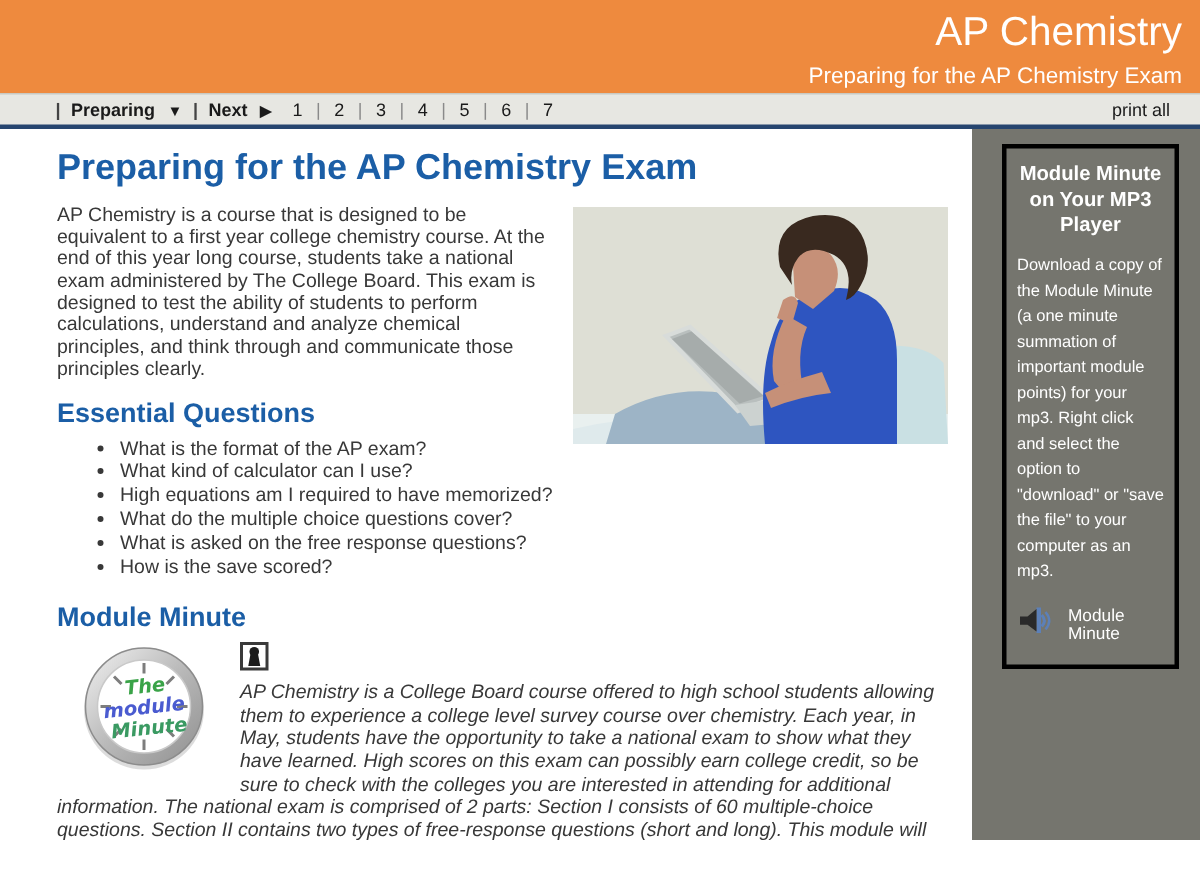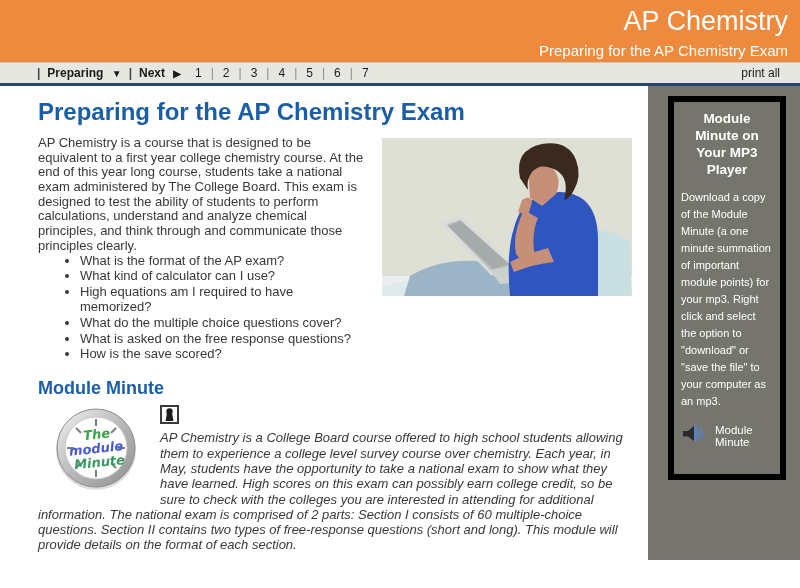--- a/index.html
+++ b/index.html
@@ -39,21 +39,21 @@
   ul.question-list li { margin-bottom:1px; }
   .mm-heading { margin:12px 0 6px 0; }
   .mm-block { overflow:visible; }
   .clock-wrap { float:left; margin:2px 22px 4px 16px; }
   .audio-icon-box { width:19px; height:19px; border:2px solid #3a3a3a; background:#fff;
                     display:flex; align-items:center; justify-content:center; margin:2px 0 6px 0; }
   .mm-text { font-size:13px; font-style:italic; line-height:1.18; color:#383838; }
   .wte-heading { margin:10px 0 5px 0; clear:both; }
 
   
-  .sidebar-box { border:6px solid #000000; padding:9px 7px 24px 7px; color:#fff; }
+  .sidebar-box { border:3px solid #000000; padding:9px 7px 12px 7px; color:#fff; }
   .sidebar-heading { font-size:13.5px; font-weight:700; text-align:center; line-height:1.25; margin-bottom:10px; }
   .sidebar-body { font-size:11px; line-height:1.55; }
   .sidebar-audio-row { display:flex; align-items:flex-end; margin-top:12px; }
   .sidebar-audio-label { font-size:11.5px; margin-left:10px; padding-bottom:2px; cursor:pointer; }
   .speaker-icon-wrap { cursor:pointer; }
 </style>
 </head>
 <body>
 
 <div class="page">
@@ -120,20 +120,21 @@
 
           <path d="M142 72 q-12 24 -8 44 l10 12 l10 -4 q-6 -26 2 -44z" fill="#c69078"></path>
           <path d="M140 62 q8 -6 10 2 l-4 14 l-10 -4z" fill="#c69078"></path>
 
           <path d="M166 110 q-22 6 -38 14 l4 10 q20 -8 40 -10z" fill="#c69078"></path>
         </svg>
       </span>
 
       <p class="intro">AP Chemistry is a course that is designed to be equivalent to a first year college chemistry course. At the end of this year long course, students take a national exam administered by The College Board. This exam is designed to test the ability of students to perform calculations, understand and analyze chemical principles, and think through and communicate those principles clearly.</p>
 
+      <h2 class="section-heading eq-heading">Essential Questions</h2>
       <ul class="question-list">
         <li>What is the format of the AP exam?</li>
         <li>What kind of calculator can I use?</li>
         <li>High equations am I required to have memorized?</li>
         <li>What do the multiple choice questions cover?</li>
         <li>What is asked on the free response questions?</li>
         <li>How is the save scored?</li>
       </ul>
 
       <h2 class="section-heading mm-heading">Module Minute</h2>

